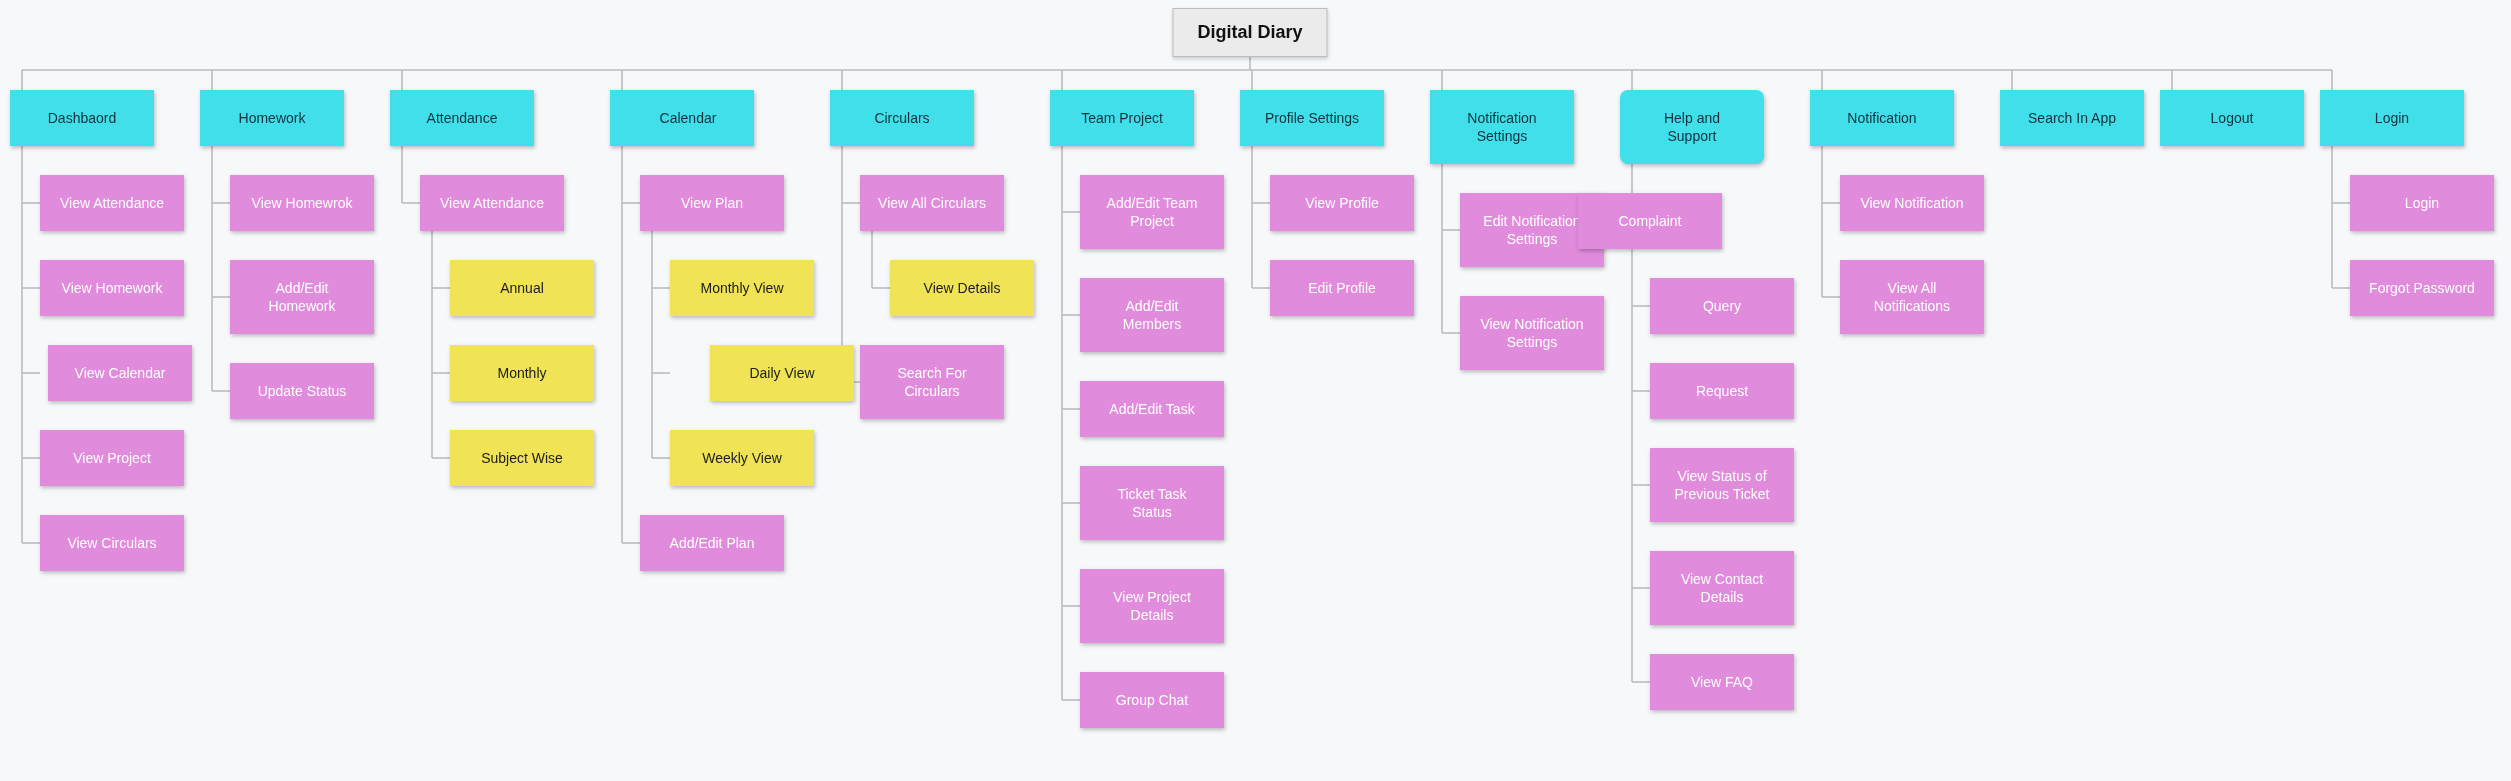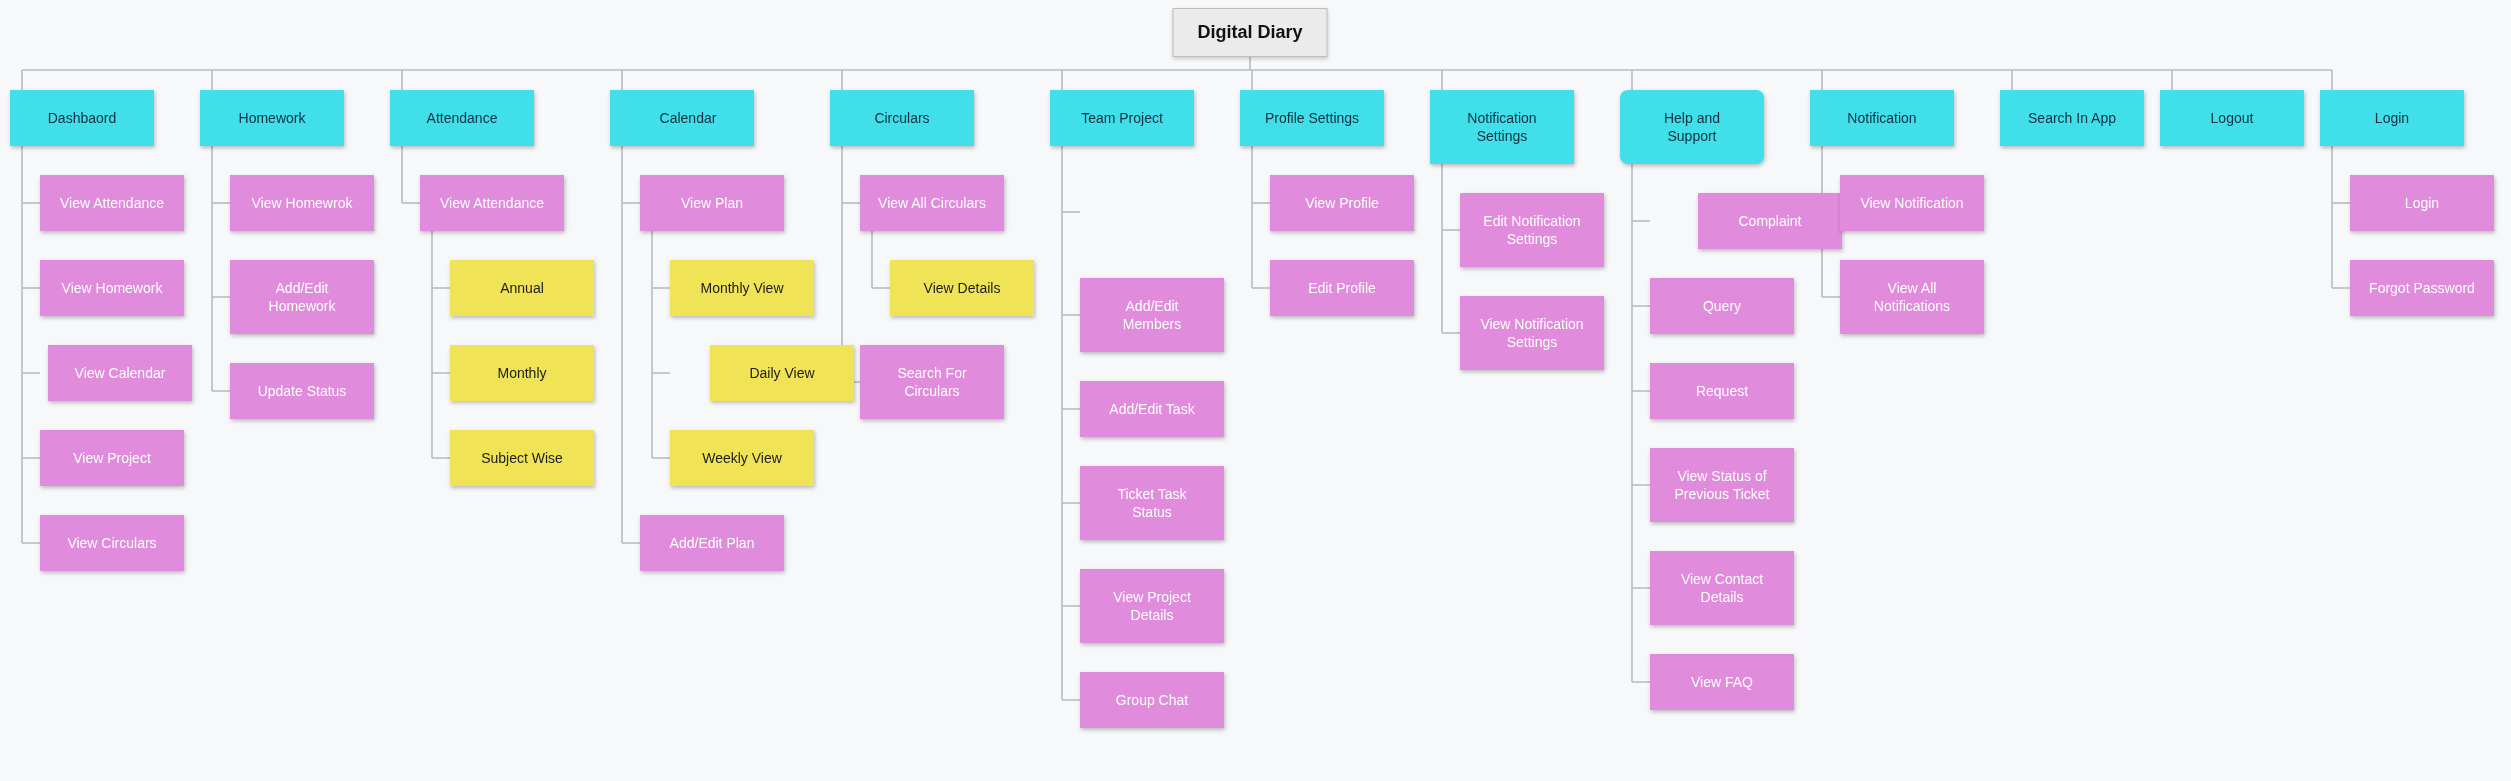--- a/index.html
+++ b/index.html
@@ -211,20 +211,24 @@
     <div class="node l3" style="left: 890px; top: 260px;">
       <span class="label">View Details</span>
     </div>
     <div class="node l2" style="left: 860px; top: 345px;">
       <span class="label">Search For
 Circulars</span>
     </div>
     <div class="node l1" style="left: 1050px; top: 90px;">
       <span class="label">Team Project</span>
     </div>
+    <div class="node l2" style="left: 1080px; top: 175px;">
+      <span class="label">Add/Edit Team
+Project</span>
+    </div>
     <div class="node l2" style="left: 1080px; top: 278px;">
       <span class="label">Add/Edit
 Members</span>
     </div>
     <div class="node l2" style="left: 1080px; top: 381px;">
       <span class="label">Add/Edit Task</span>
     </div>
     <div class="node l2" style="left: 1080px; top: 466px;">
       <span class="label">Ticket Task
 Status</span>
@@ -254,21 +258,21 @@
 Settings</span>
     </div>
     <div class="node l2" style="left: 1460px; top: 296px;">
       <span class="label">View Notification
 Settings</span>
     </div>
     <div class="node l1" style="left: 1620px; top: 90px; border-radius: 8px;">
       <span class="label">Help and
 Support</span>
     </div>
-    <div class="node l2" style="left: 1698px; top: 193px;">
+    <div class="node l2" style="left: 1578px; top: 193px;">
       <span class="label">Complaint</span>
     </div>
     <div class="node l2" style="left: 1650px; top: 278px;">
       <span class="label">Query</span>
     </div>
     <div class="node l2" style="left: 1650px; top: 363px;">
       <span class="label">Request</span>
     </div>
     <div class="node l2" style="left: 1650px; top: 448px;">
       <span class="label">View Status of

